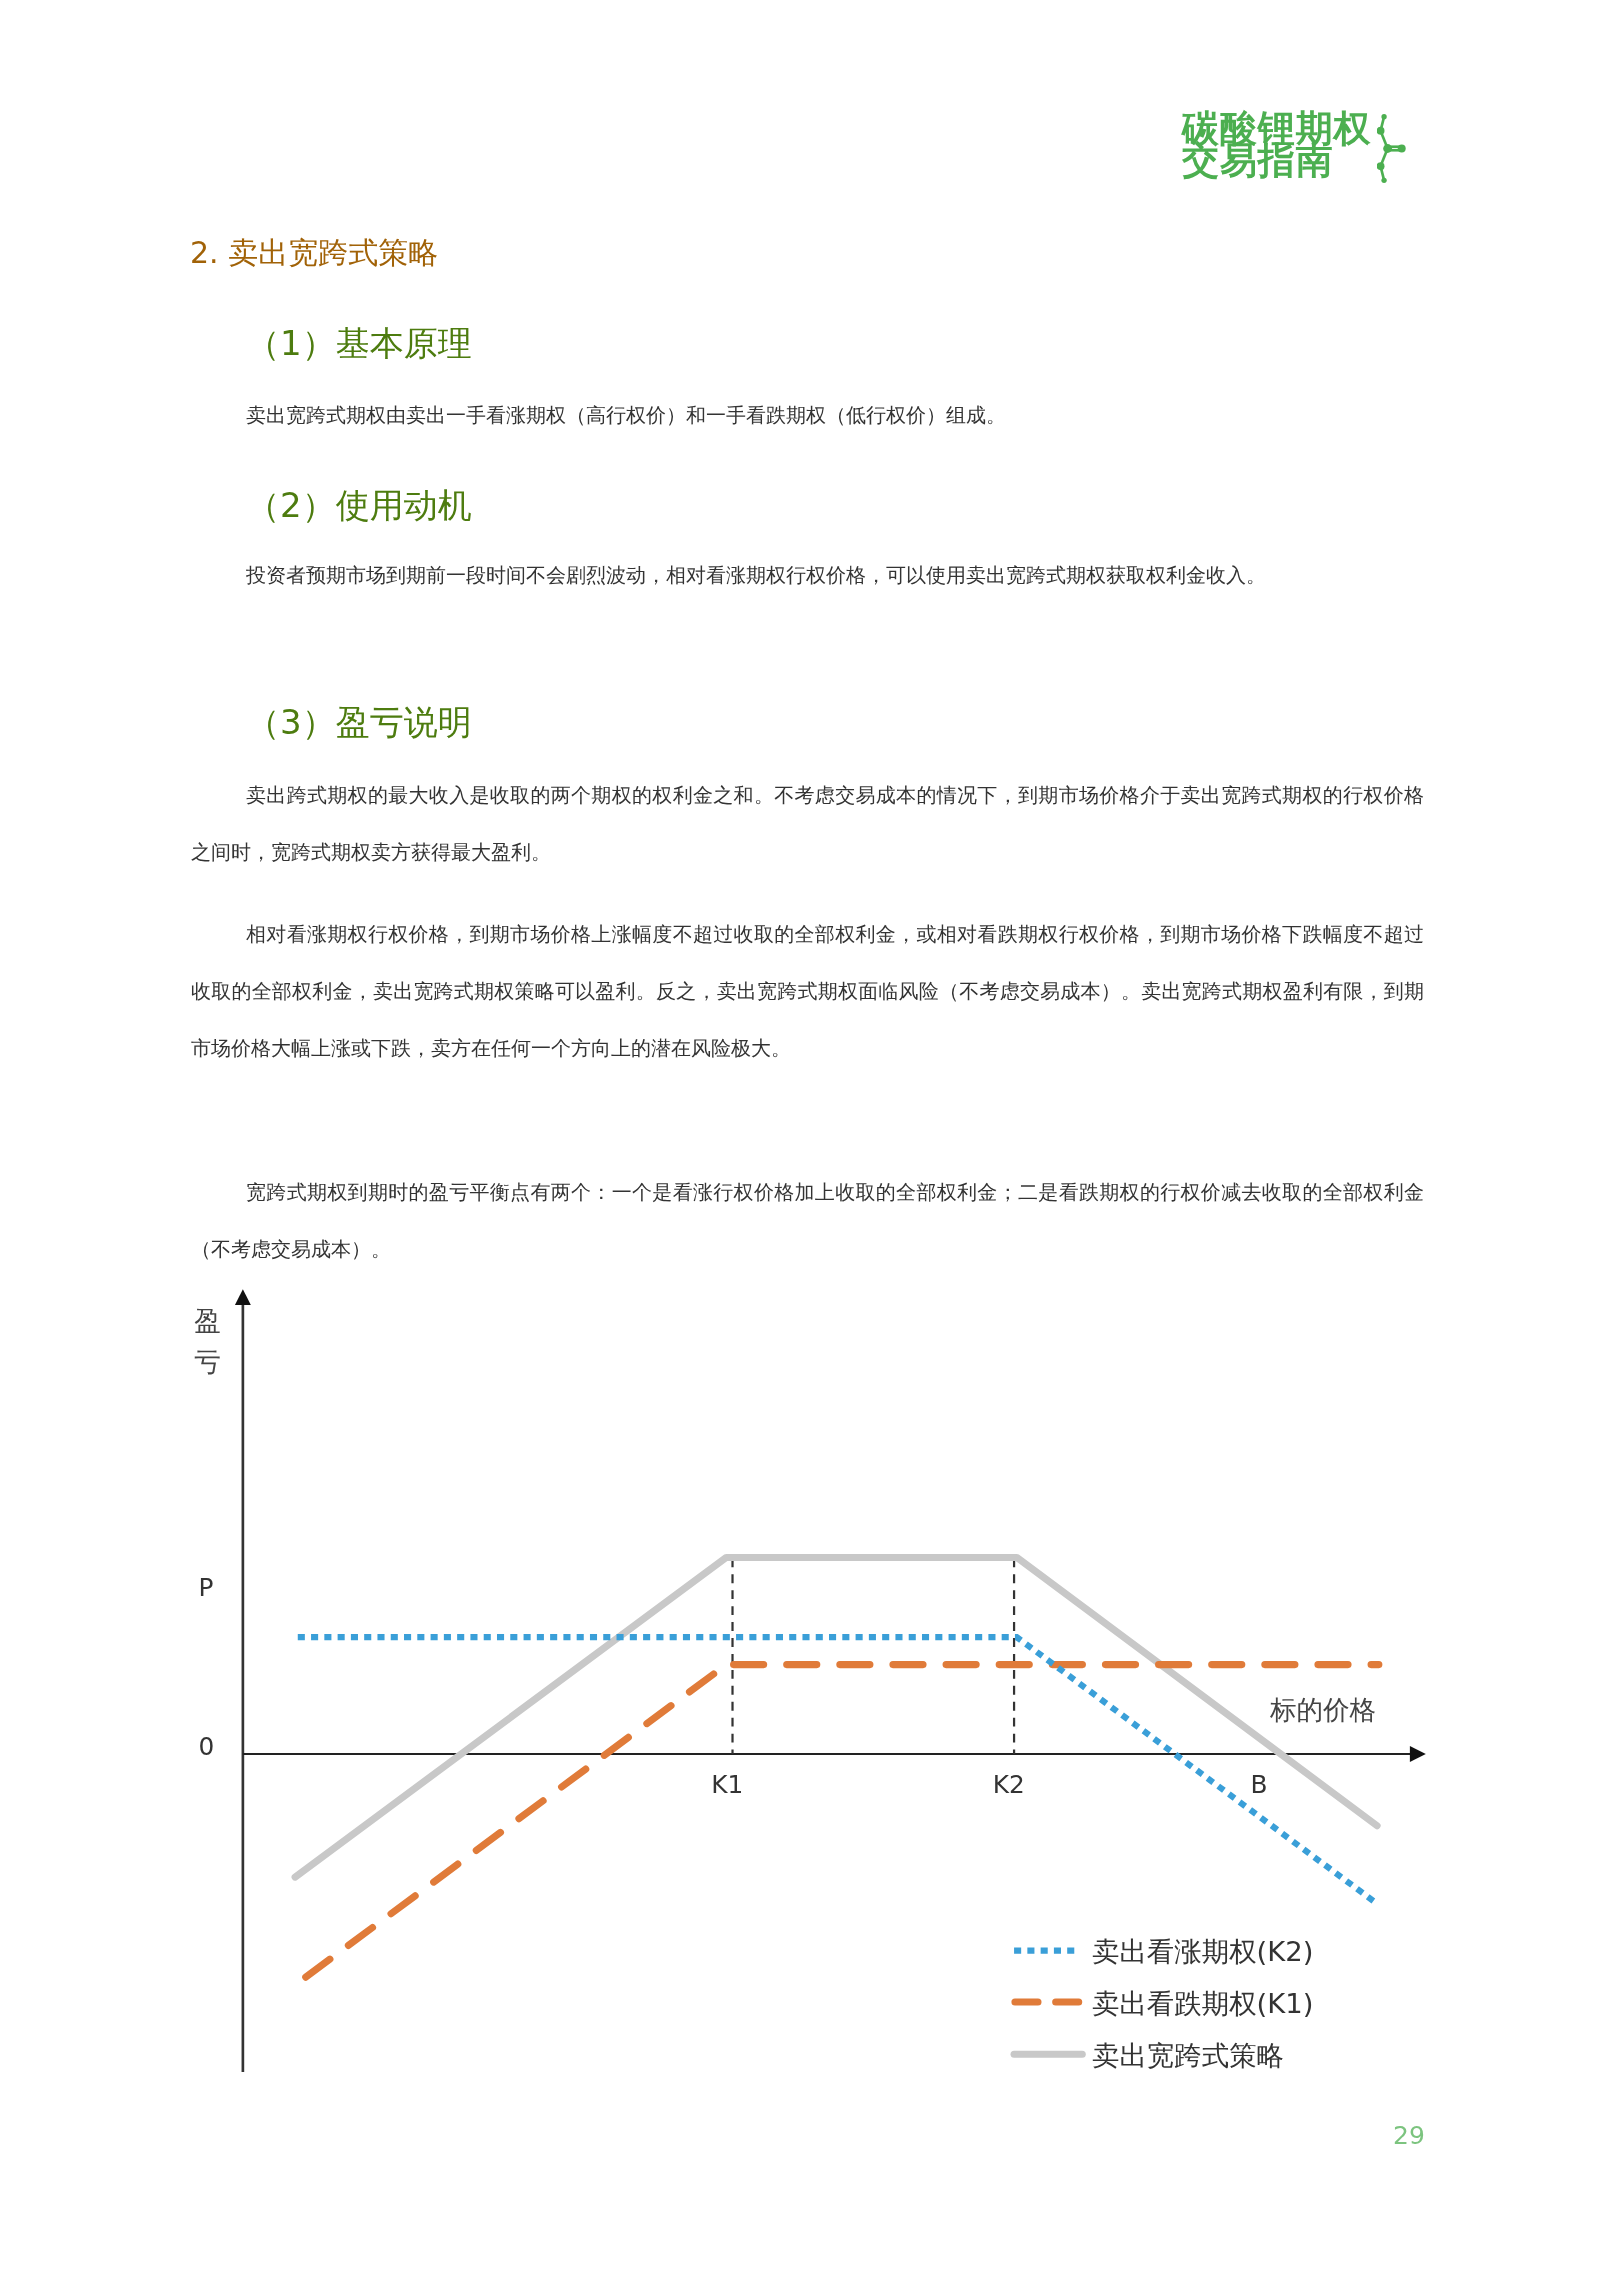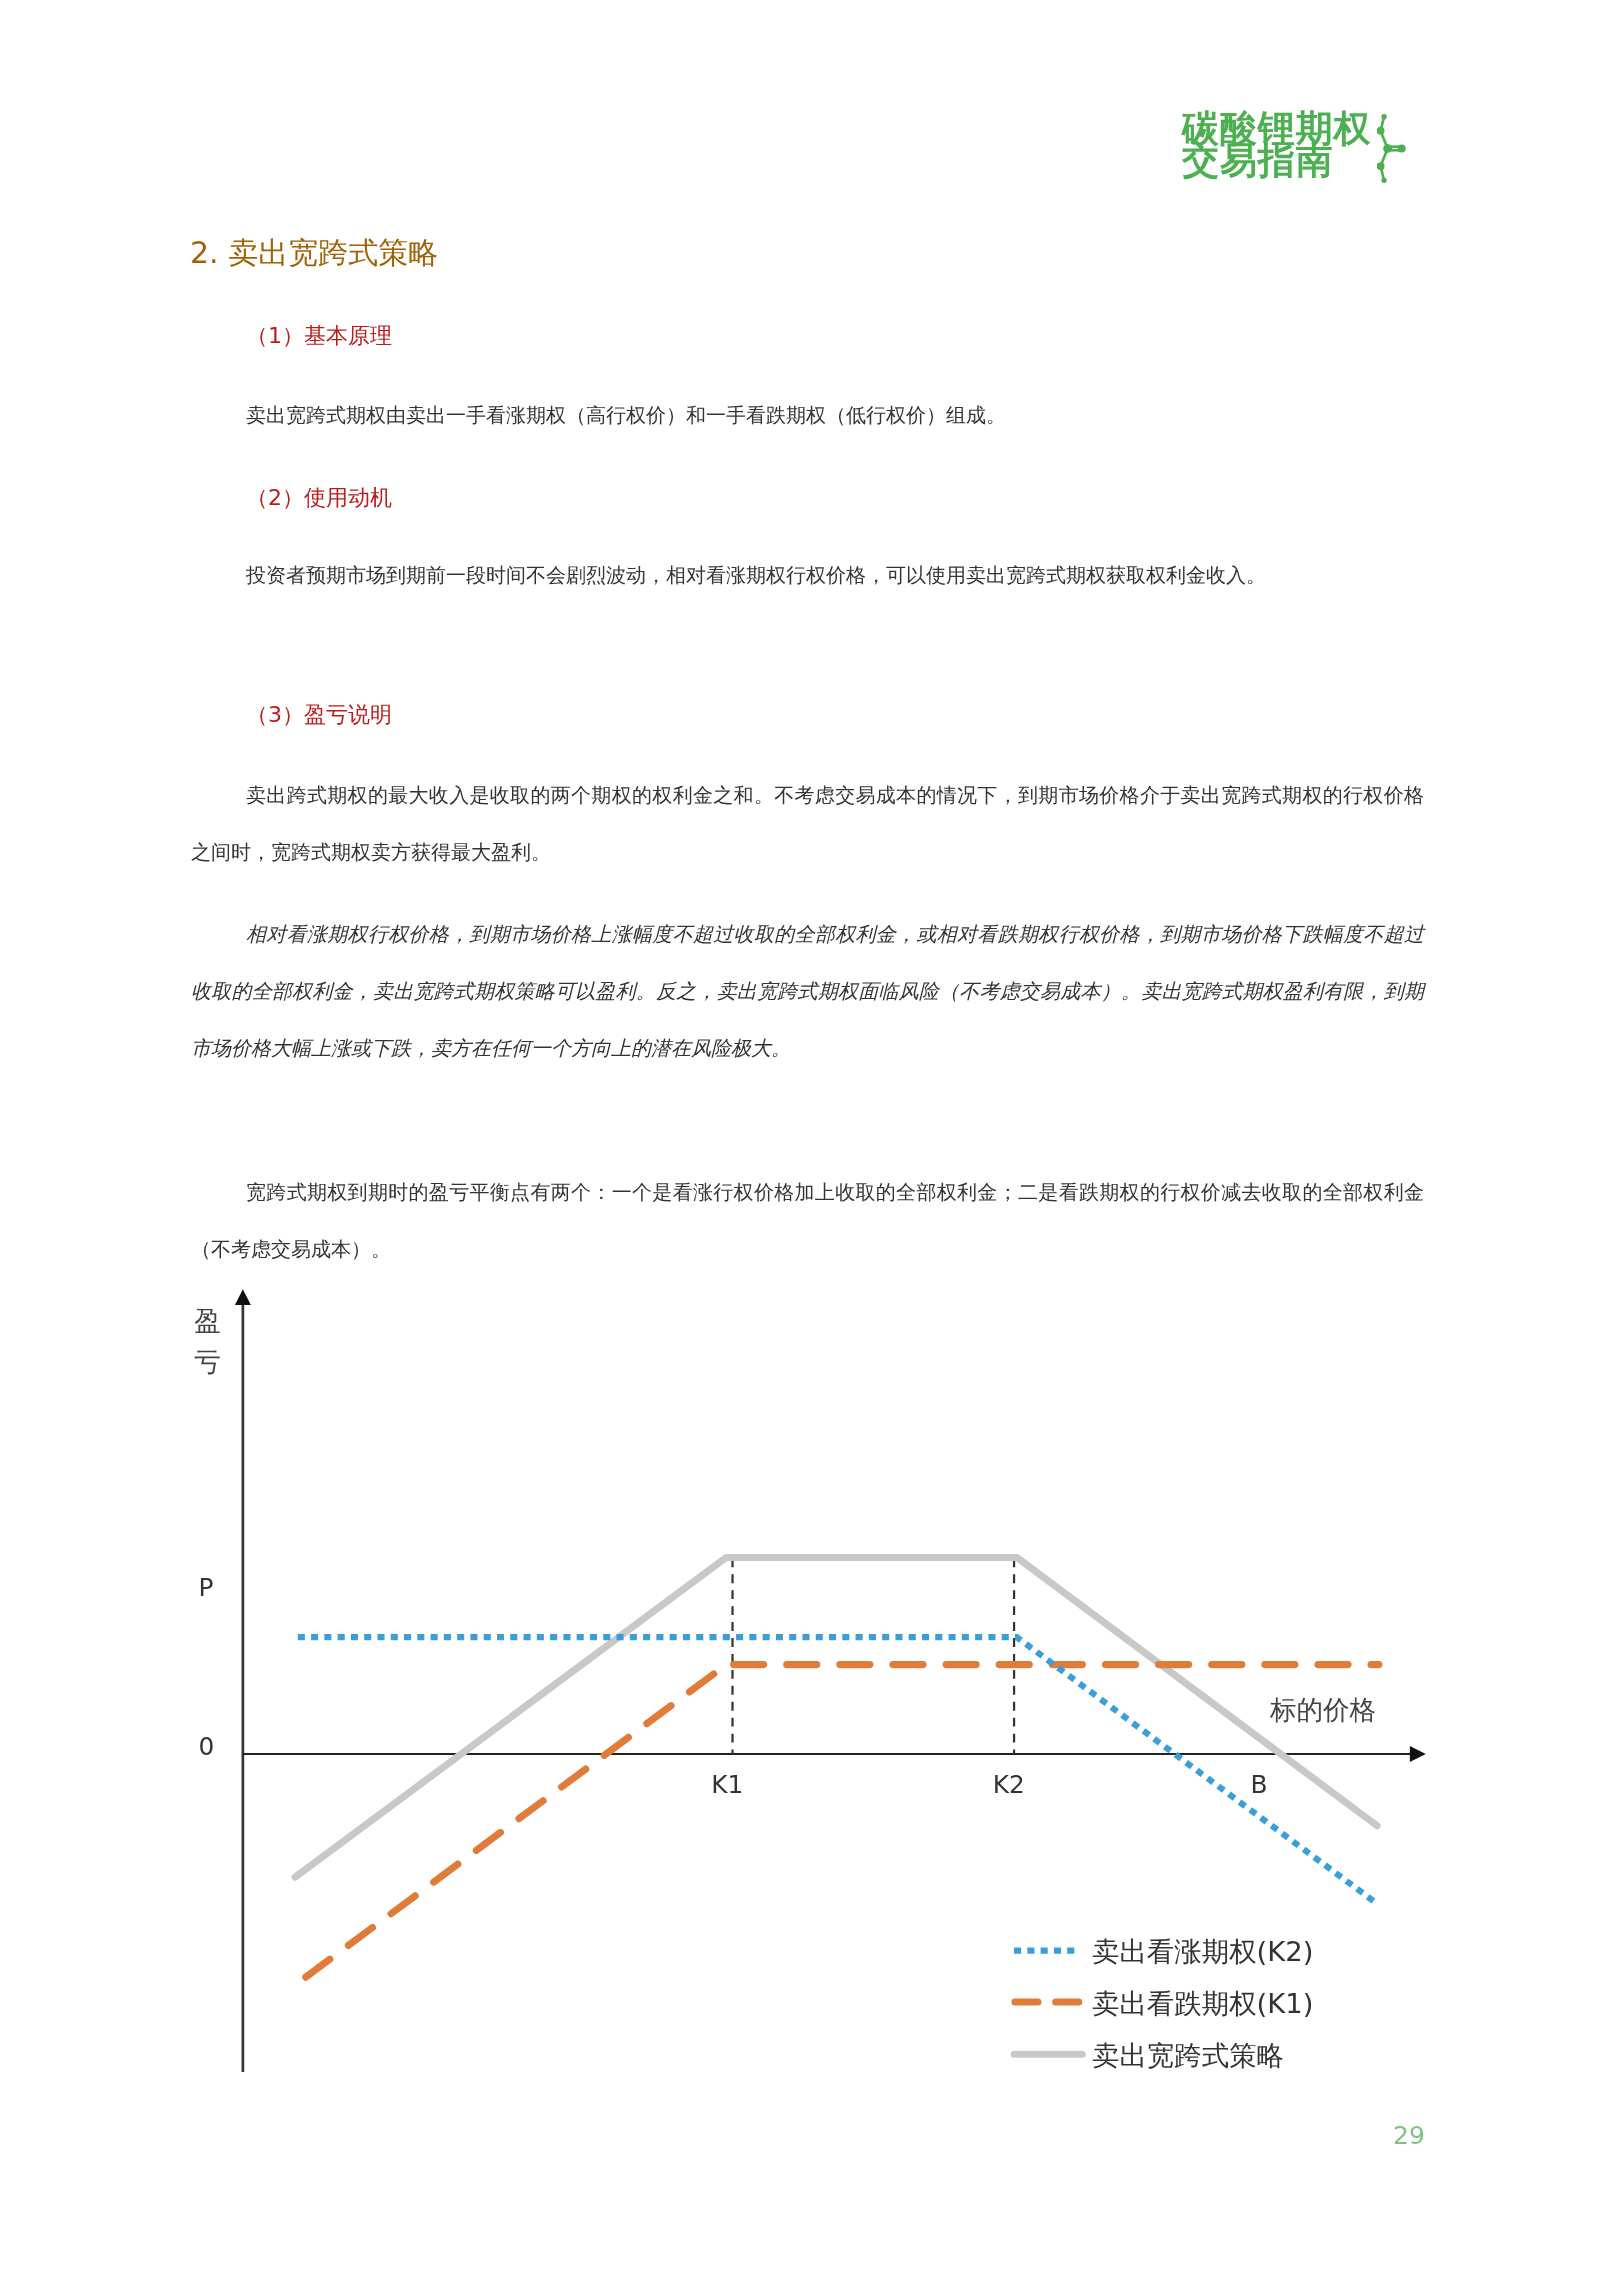--- a/index.html
+++ b/index.html
@@ -2,21 +2,21 @@
 <html style="font-size:14px"><head>
 <meta charset="utf-8">
 <style>
   html,body{margin:0;padding:0;background:#ffffff;}
   body{width:1612px;height:2295px;position:relative;overflow:hidden;font-family:"DejaVu Sans","Liberation Sans",sans-serif;color:#333333;}
   .abs{position:absolute;}
   .brand{left:1182px;top:113px;color:#4caf50;font-weight:bold;font-size:37px;line-height:32px;letter-spacing:0.9px;}
   .brand div{white-space:nowrap;}
   .molecule{left:1377px;top:113px;width:53px;height:71px;}
   .h2{left:190px;top:233px;font-size:30px;color:#a16207;white-space:nowrap;}
-  .sub{left:246px;font-size:22px;color:#b91c1c;white-space:nowrap;}
+  .sub{left:246px;font-size:34px;color:#4d7c0f;white-space:nowrap;}
   .para{left:191px;width:1233px;font-size:20px;line-height:57px;color:#333;text-align:justify;text-indent:55px;}
   .page-num{left:1393px;top:2121px;font-size:25px;color:#7cc47f;}
   svg text{font-family:"DejaVu Sans","Liberation Sans",sans-serif;}
 </style>
 </head>
 <body>
 
 <div class="abs brand">
   <div>碳酸锂期权</div>
   <div>交易指南</div>
@@ -41,21 +41,21 @@
 <div class="abs h2">2. 卖出宽跨式策略</div>
 
 <div class="abs sub" style="top:321px;">（1）基本原理</div>
 <div class="abs para" style="top:387px;">卖出宽跨式期权由卖出一手看涨期权（高行权价）和一手看跌期权（低行权价）组成。</div>
 
 <div class="abs sub" style="top:483px;">（2）使用动机</div>
 <div class="abs para" style="top:547px;">投资者预期市场到期前一段时间不会剧烈波动，相对看涨期权行权价格，可以使用卖出宽跨式期权获取权利金收入。</div>
 
 <div class="abs sub" style="top:700px;">（3）盈亏说明</div>
 <div class="abs para" style="top:767px;">卖出跨式期权的最大收入是收取的两个期权的权利金之和。不考虑交易成本的情况下，到期市场价格介于卖出宽跨式期权的行权价格之间时，宽跨式期权卖方获得最大盈利。</div>
-<div class="abs para" style="top:906px;font-style:italic;">相对看涨期权行权价格，到期市场价格上涨幅度不超过收取的全部权利金，或相对看跌期权行权价格，到期市场价格下跌幅度不超过收取的全部权利金，卖出宽跨式期权策略可以盈利。反之，卖出宽跨式期权面临风险（不考虑交易成本）。卖出宽跨式期权盈利有限，到期市场价格大幅上涨或下跌，卖方在任何一个方向上的潜在风险极大。</div>
+<div class="abs para" style="top:906px;">相对看涨期权行权价格，到期市场价格上涨幅度不超过收取的全部权利金，或相对看跌期权行权价格，到期市场价格下跌幅度不超过收取的全部权利金，卖出宽跨式期权策略可以盈利。反之，卖出宽跨式期权面临风险（不考虑交易成本）。卖出宽跨式期权盈利有限，到期市场价格大幅上涨或下跌，卖方在任何一个方向上的潜在风险极大。</div>
 <div class="abs para" style="top:1164px;">宽跨式期权到期时的盈亏平衡点有两个：一个是看涨行权价格加上收取的全部权利金；二是看跌期权的行权价减去收取的全部权利金（不考虑交易成本）。</div>
 
 <svg class="abs" style="left:0;top:0;" width="1612" height="2295" viewBox="0 0 1820 2592">
 
   <g>
     <line x1="274" y1="1470" x2="274" y2="2340" stroke="#333" stroke-width="3"></line>
     <polygon points="274,1456 265,1474 283,1474" fill="#111"></polygon>
   </g>
   <g>
     <line x1="274" y1="1981" x2="1596" y2="1981" stroke="#222" stroke-width="2.5"></line>

